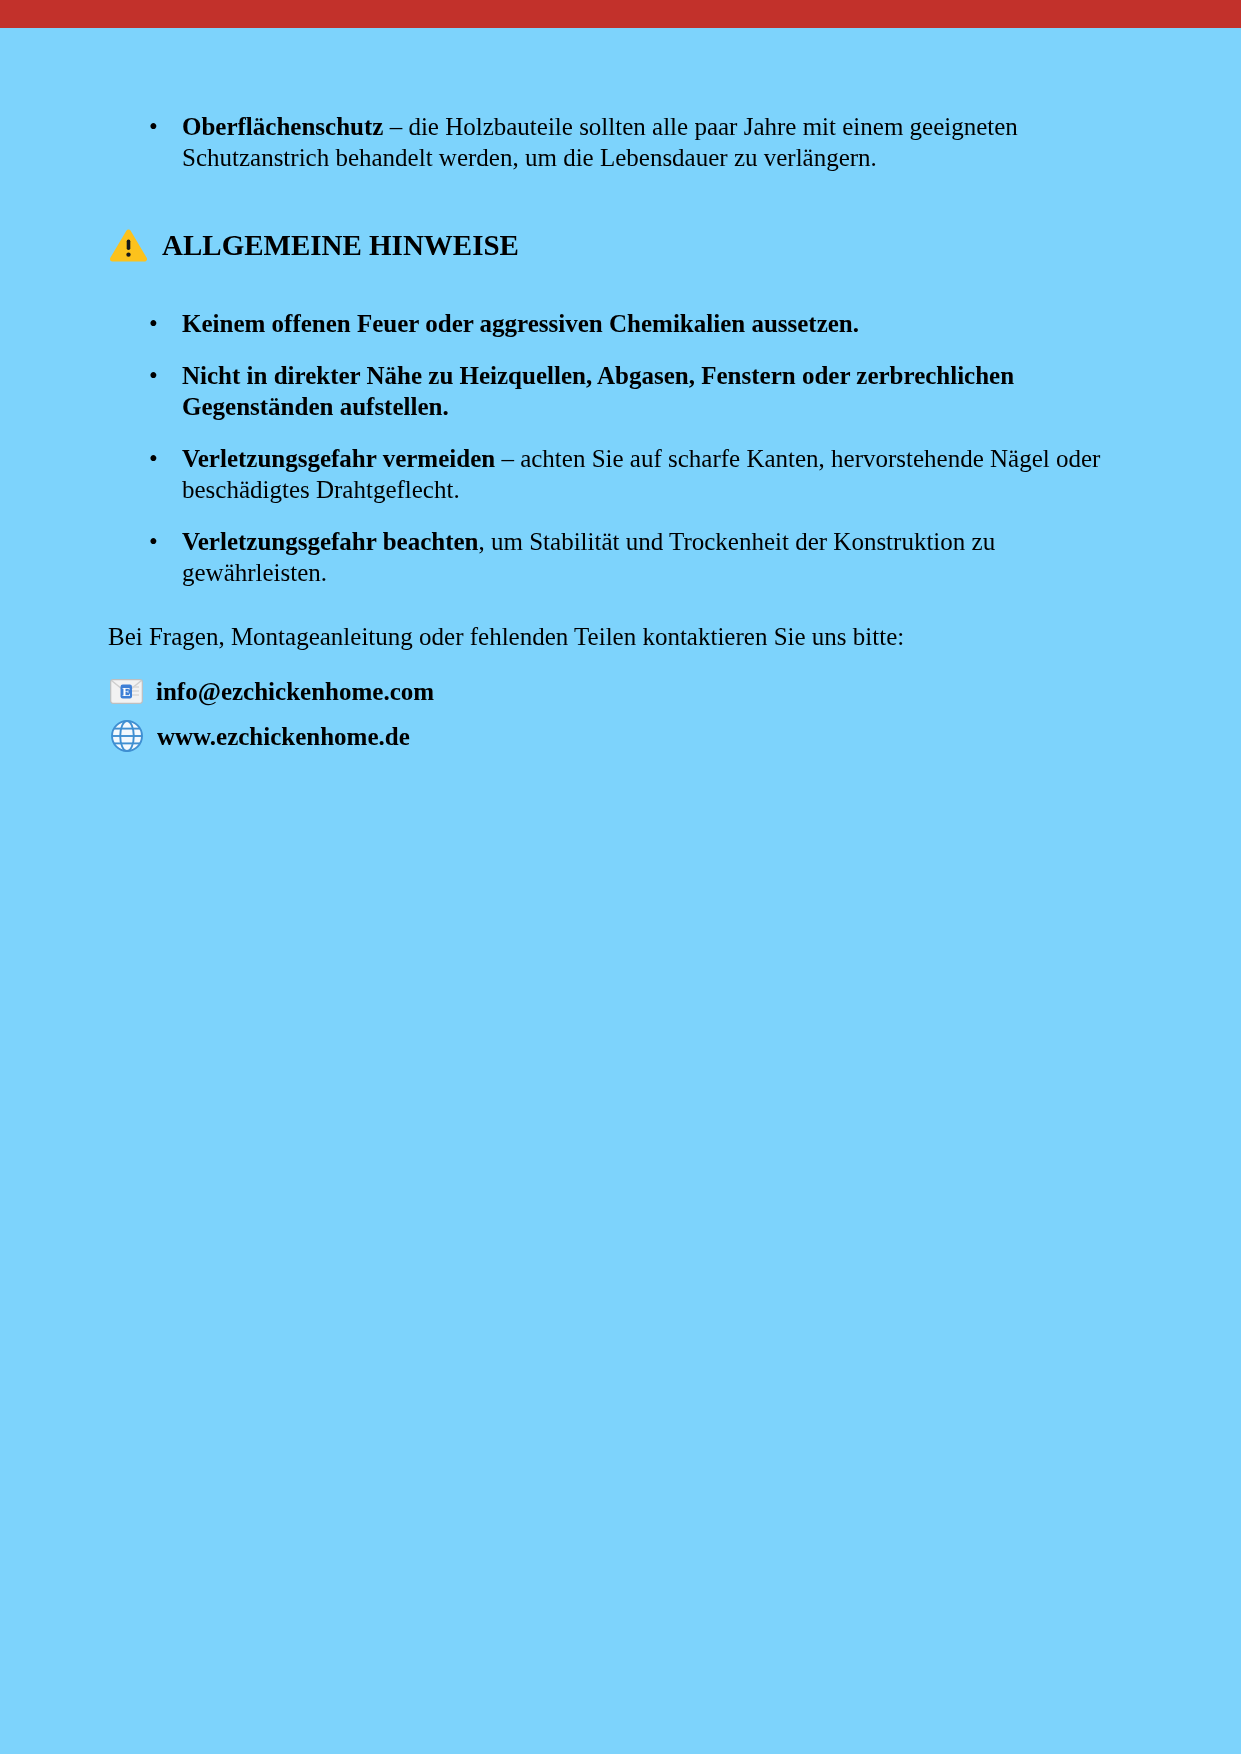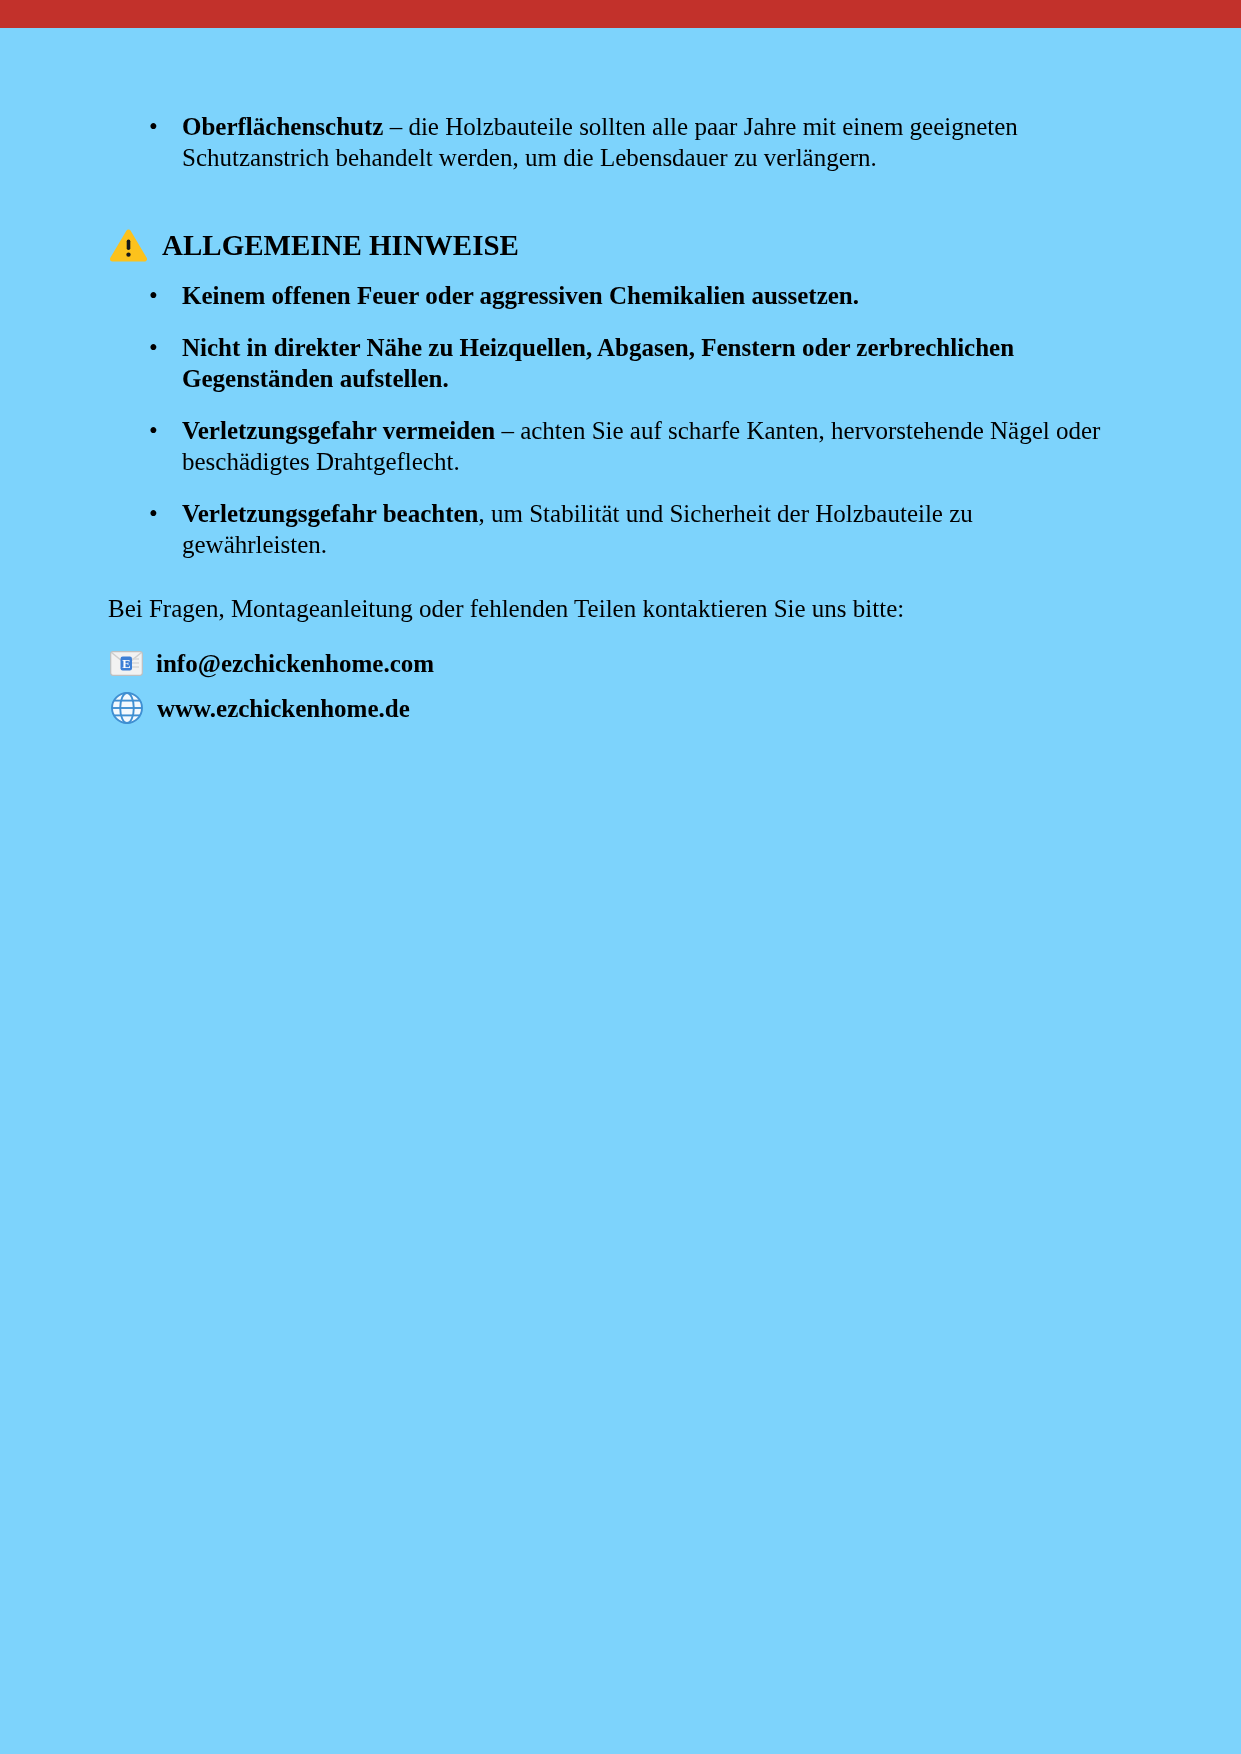--- a/index.html
+++ b/index.html
@@ -45,21 +45,21 @@
   .heading {
     display: flex;
     align-items: center;
     gap: 11px;
     font-size: 29px;
     font-weight: bold;
     line-height: 36px;
   }
   .heading-hinweise { margin: 54px 12px 0 110px; gap: 15px; }
   .heading-kunden   { margin: 54px 0 0 106px; }
-  ul.bullets.general { margin-top: 17px; }
+  ul.bullets.general { margin-top: 45px; }
   .icon-box {
     display: inline-flex;
     align-items: center;
     justify-content: center;
     flex: 0 0 auto;
   }
   .intro-para {
     margin: 33px 0 0 108px;
     font-size: 25px;
     line-height: 31px;
@@ -108,21 +108,21 @@
     </li>
     <li>
       <div class="bline"><span class="b">Nicht in direkter Nähe zu Heizquellen, Abgasen, Fenstern oder zerbrechlichen</span><span></span></div>
       <div class="bline"><span class="b">Gegenständen aufstellen.</span><span></span></div>
     </li>
     <li>
       <div class="bline"><span class="b">Verletzungsgefahr vermeiden</span><span> – achten Sie auf scharfe Kanten, hervorstehende Nägel oder</span></div>
       <div class="bline"><span class="b"></span><span>beschädigtes Drahtgeflecht.</span></div>
     </li>
     <li>
-      <div class="bline"><span class="b">Verletzungsgefahr beachten</span><span>, um Stabilität und Sicherheit der Holzbauteile zu</span></div>
+      <div class="bline"><span class="b">Verletzungsgefahr beachten</span><span>, um Stabilität und Trockenheit der Konstruktion zu</span></div>
       <div class="bline"><span class="b"></span><span>gewährleisten.</span></div>
     </li>
   </ul>
 
 
   <p class="intro-para">Bei Fragen, Montageanleitung oder fehlenden Teilen kontaktieren Sie uns bitte:</p>
 
   <div class="contact-row">
     <span class="icon-box">
       <svg width="33" height="25" viewBox="0 0 33 25" aria-hidden="true">

